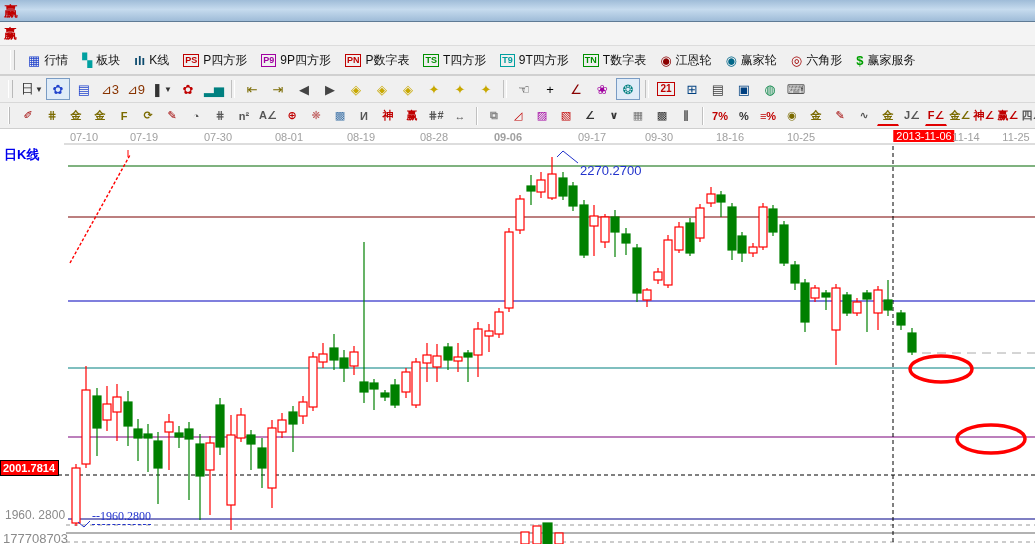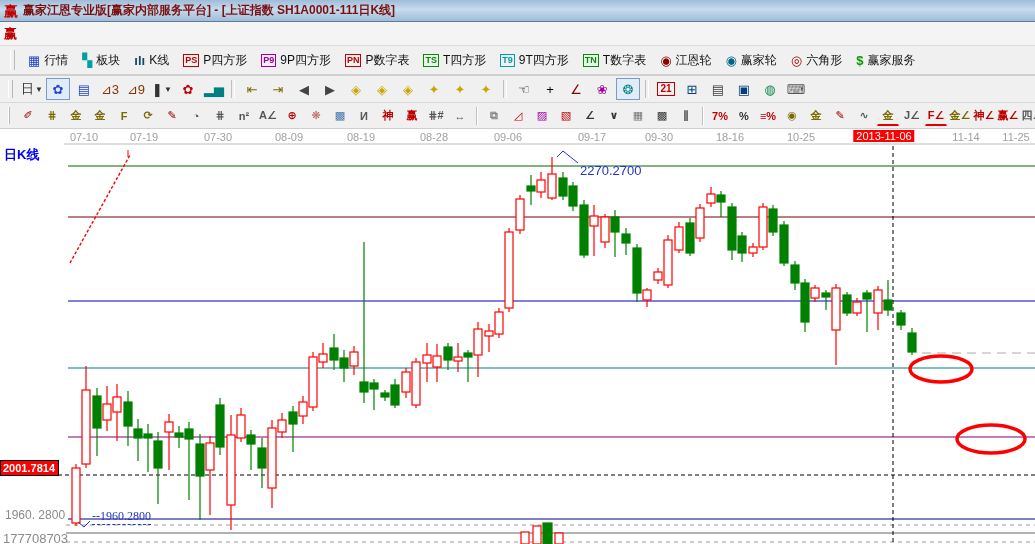--- a/index.html
+++ b/index.html
@@ -65,21 +65,20 @@
   .lbl-blue:before{content:"--";color:#2233cc;}
   .lbl-gray-sm{color:#8a8a8a;font-size:13px;}
 </style>
 </head>
 <body>
 
 <div class="app">
 
   <div class="titlebar">
     <span class="logo">赢</span>
-    <span class="title">赢家江恩专业版[赢家内部服务平台] - [上证指数  SH1A0001-111日K线]</span>
   </div>
 
   <div class="menubar">
     <span class="logo">赢</span>
   </div>
 
   <div class="toolbar1" id="toolbar1">
       <div class="tb1-item">
         <span class="tb1-glyph" style="color: rgb(34, 68, 204);">▦</span>
         <span>行情</span>
@@ -543,29 +542,29 @@
         <rect x="555" y="533" width="8" height="11" fill="#ffffff" stroke="#ff0000" stroke-width="1.2"></rect>
         <polyline points="557,157 563,151 578,163" fill="none" stroke="#2233cc" stroke-width="1"></polyline>
         <polyline points="78,522 84,527 90,521" fill="none" stroke="#2233cc" stroke-width="1"></polyline>
         <ellipse cx="941" cy="369" rx="31" ry="13" fill="none" stroke="#ff0000" stroke-width="3.5"></ellipse>
         <ellipse cx="991" cy="439" rx="34" ry="14" fill="none" stroke="#ff0000" stroke-width="3.5"></ellipse>
       </svg>
     <div id="date-row">
         <span class="date-label" style="left: 84px;">07-10</span>
         <span class="date-label" style="left: 144px;">07-19</span>
         <span class="date-label" style="left: 218px;">07-30</span>
-        <span class="date-label" style="left: 289px;">08-09</span>
+        <span class="date-label" style="left: 289px;">08-01</span>
         <span class="date-label" style="left: 361px;">08-19</span>
         <span class="date-label" style="left: 434px;">08-28</span>
-        <span class="date-label" style="left: 508px;">09-06</span>
+        <span class="date-label" style="left: 508px; font-weight: bold;">09-06</span>
         <span class="date-label" style="left: 588px; padding-left: 8px;">09-17</span>
         <span class="date-label" style="left: 659px;">09-30</span>
         <span class="date-label" style="left: 730px;">18-16</span>
         <span class="date-label" style="left: 801px;">10-25</span>
-        <span class="date-label hl" style="left: 884px;">2013-11-06</span>
+        <span class="date-label hl" style="left: 924px;">2013-11-06</span>
         <span class="date-label" style="left: 966px; text-align: center;">11-14</span>
         <span class="date-label" style="left: 1016px;">11-25</span>
       </div>
     <div id="chart-labels">
         <span class="c-label lbl-pane" style="left: 4px; top: 17px;">日K线</span>
         <span class="c-label lbl-peak" style="left: 580px; top: 34px;">2270.2700</span>
         <span class="c-label lbl-price-box" style="left: 0px; top: 331px;">2001.7814</span>
         <span class="c-label lbl-gray" style="left: 5px; top: 379px;">1960. 2800</span>
         <span class="c-label lbl-blue" style="left: 92px; top: 380px; font-family: Liberation Serif, serif;">1960.2800</span>
         <span class="c-label lbl-gray-sm" style="left: 3px; top: 402px;">177708703</span>

